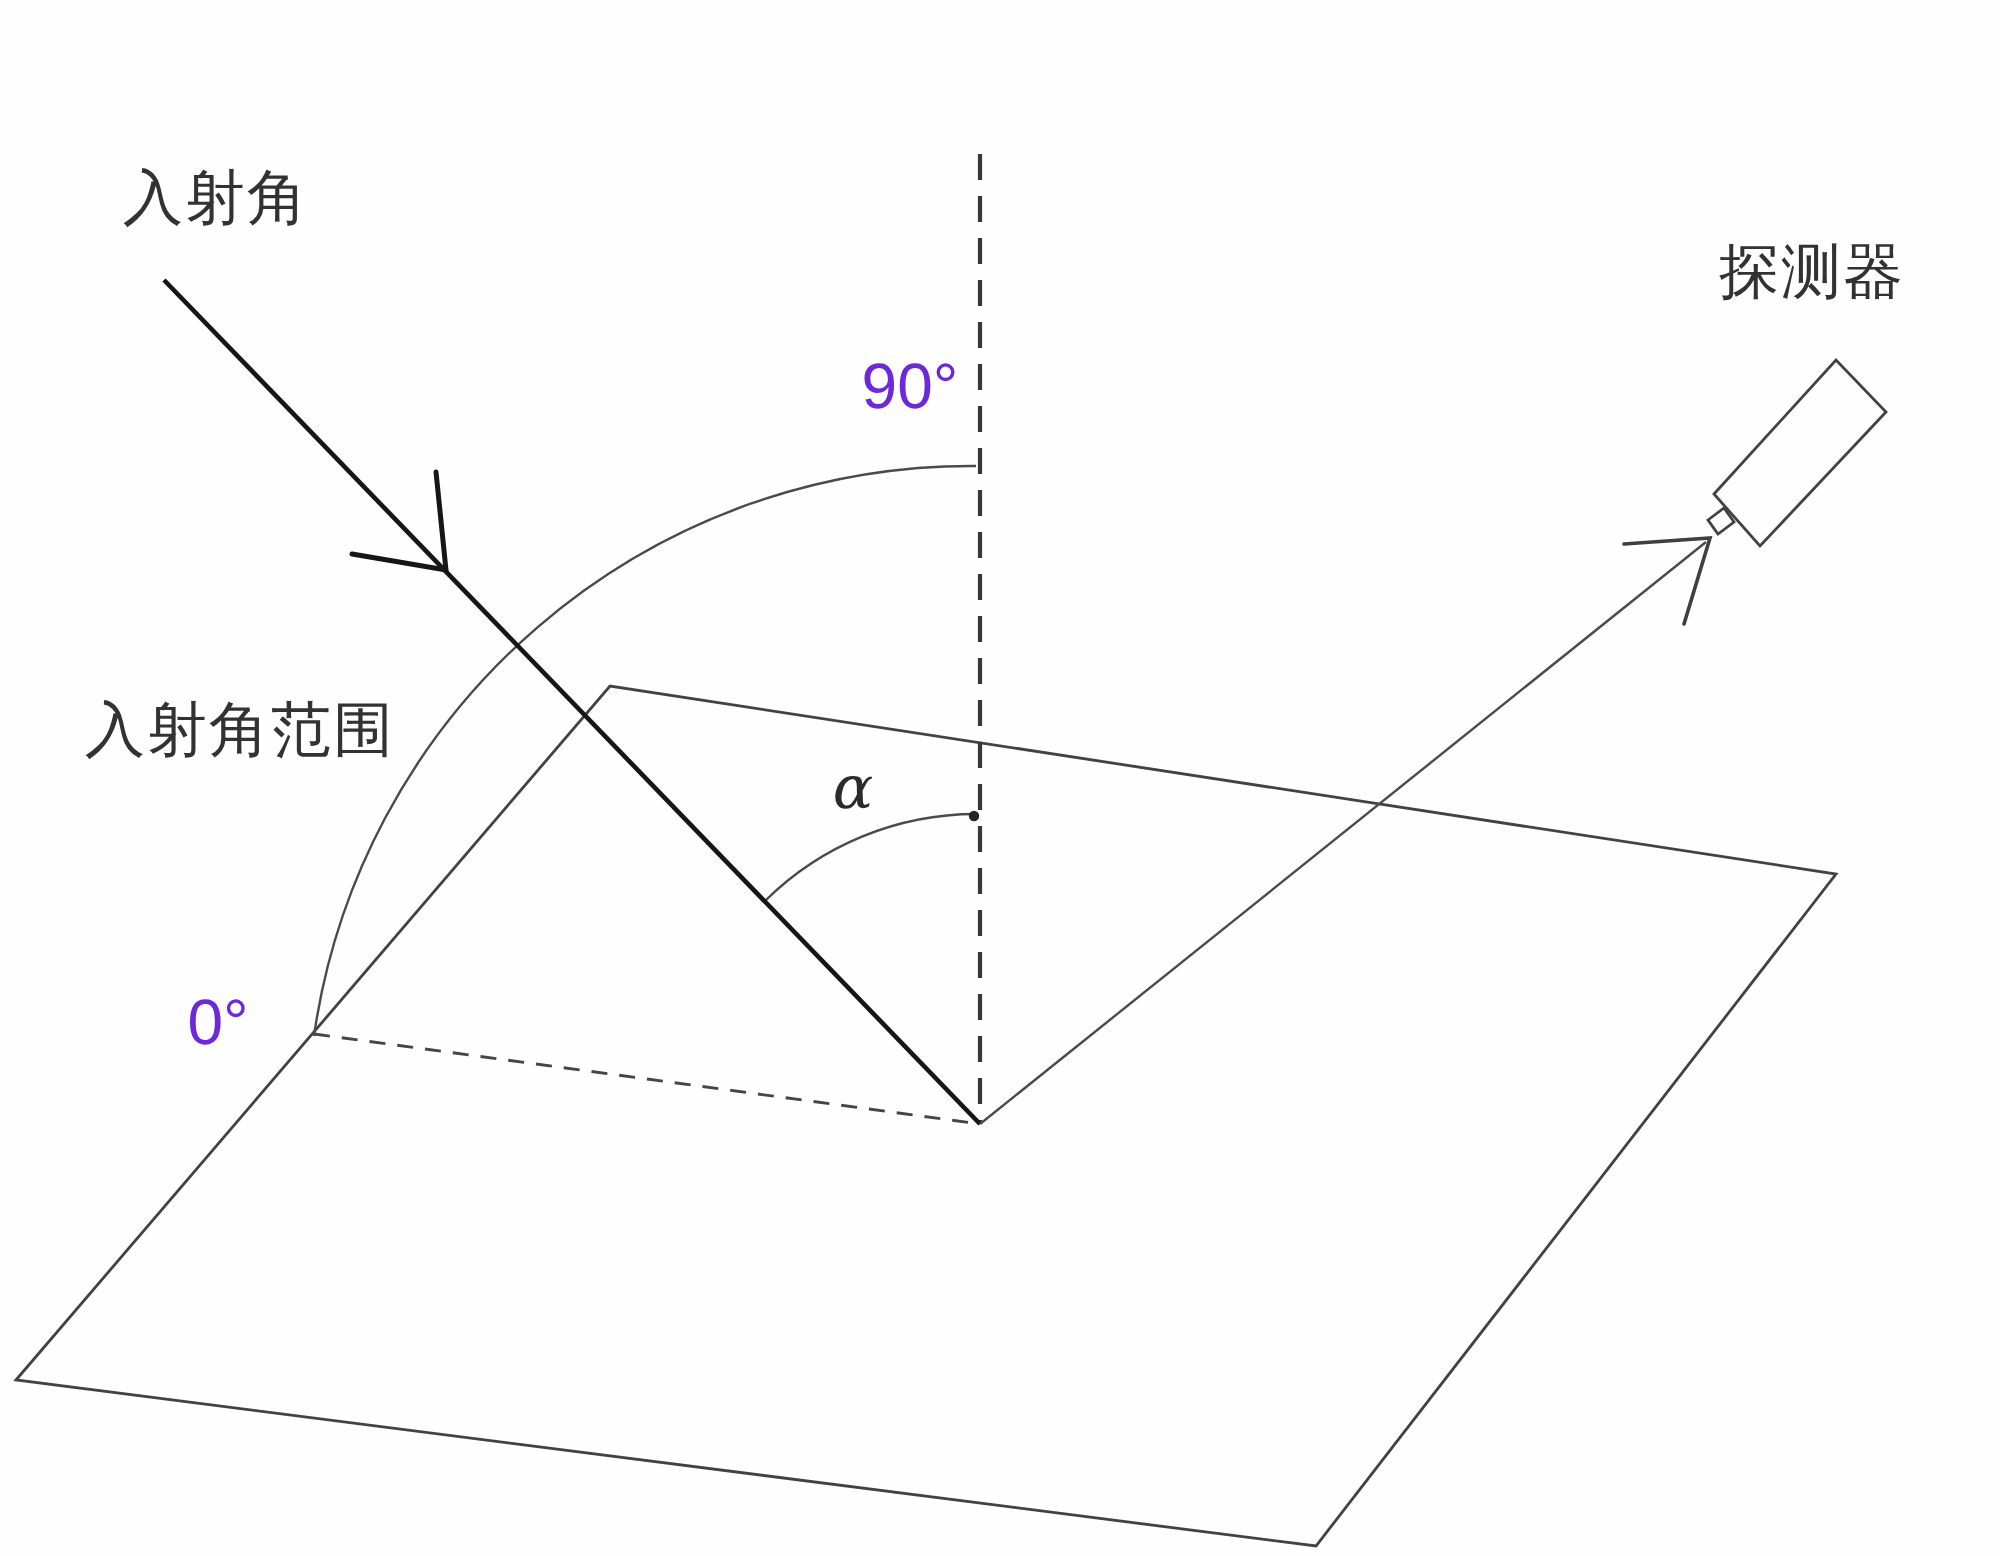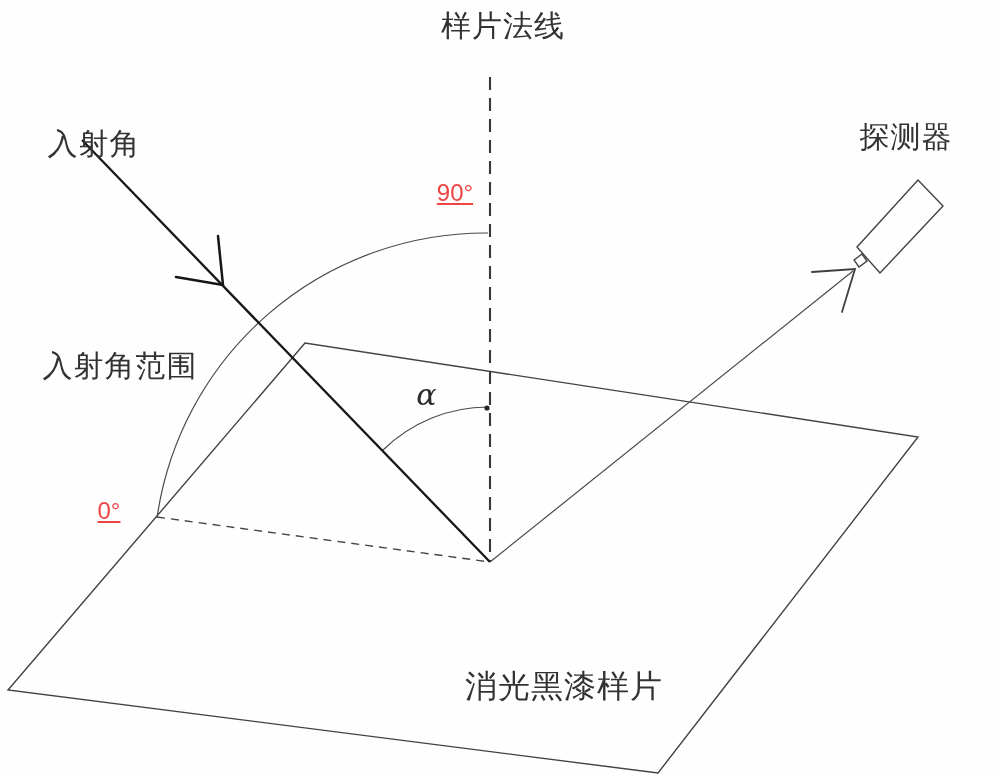--- a/index.html
+++ b/index.html
@@ -23,24 +23,23 @@
     position: absolute;
     transform: translate(-50%, -50%);
     color: #323232;
     white-space: nowrap;
     font-size: 30px;
     letter-spacing: 1px;
     line-height: 1;
     user-select: none;
   }
   .lbl.deg {
-    font-size: 24px;
+    font-size: 32px;
     letter-spacing: 0;
-    color: #ef4444;
-    text-decoration: underline;
+    color: #6d28d9;
   }
   .lbl.alpha {
     font-family: "DejaVu Serif", serif;
     font-style: italic;
     font-size: 30px;
     color: #2b2b2b;
   }
   .thin   { stroke: #424242; stroke-width: 1.4; fill: none; }
   .arcln  { stroke: #4a4a4a; stroke-width: 1.2; fill: none; }
   .bold   { stroke: #161616; stroke-width: 2.3; fill: none; }
@@ -70,29 +69,27 @@
     <line x1="82" y1="140" x2="490" y2="562" class="bold"></line>
     <path d="M 218 236 L 223 285 L 176 277" class="arrowhead-bold"></path>
 
     <line x1="490" y1="562" x2="853" y2="271" class="arcln"></line>
     <path d="M 812 272 L 855 269 L 842 312" class="arrowhead-thin"></path>
 
     <path d="M 857 247 L 918 180 L 943 206 L 880 273 Z" class="thin"></path>
     <path d="M 854 260 L 862 254 L 867 261 L 859 267 Z" class="thin"></path>
   </svg>
 
-  <div class="lbl" style="left:503px; top:26px;">样片法线</div>
 
-  <div class="lbl" style="left:94px; top:100px;margin-top:44px;">入射角</div>
+  <div class="lbl" style="left:108px; top:100px;">入射角</div>
 
   <div class="lbl deg" style="left:455px; top:193px;">90°</div>
 
   <div class="lbl" style="left:104px; top:366px;margin-left:16px;">入射角范围</div>
 
   <div class="lbl deg" style="left:109px; top:511px;">0°</div>
 
   <div class="lbl alpha" style="left:427px; top:395px;">α</div>
 
   <div class="lbl" style="left:906px; top:137px;">探测器</div>
 
-  <div class="lbl" style="left:564px; top:686px; font-size:32px;">消光黑漆样片</div>
 
 </div>
 
 </body></html>

